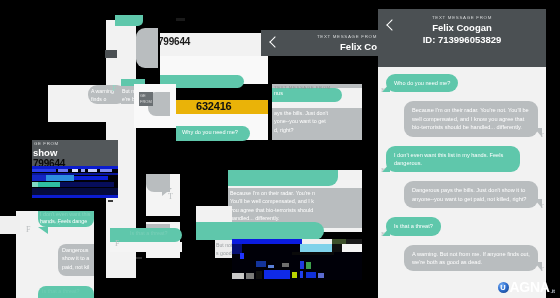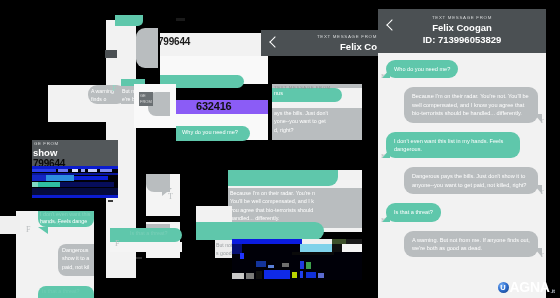--- a/index.html
+++ b/index.html
@@ -19,21 +19,21 @@
   .panel {
     position: absolute;
     background: #f2f2f2;
     overflow: hidden;
   }
   .hdr {
     background: #4b5053;
     color: #ffffff;
     text-align: center;
     position: relative;
-    padding: 5px 0 7px 0;
+    padding: 5px 0 21px 0;
   }
   .hdr-eyebrow {
     font-size: 4.4px;
     letter-spacing: 0.7px;
     color: #d8dadb;
     line-height: 8px;
     text-transform: uppercase;
   }
   .hdr-name {
     font-size: 9.5px;
@@ -196,21 +196,21 @@
 </div>
 
 <div class="glitch hdr" style="left:261px; top:30px; width:120px; height:26px; padding:0; text-align:right;">
   <div class="back-chevron" style="left:10px; top:8px;"></div>
   <div class="hdr-eyebrow" style="padding-right:4px; padding-top:3px; text-align:right;">TEXT MESSAGE FROM</div>
   <div class="hdr-name" style="padding-right:4px; text-align:right;">Felix Co</div>
   <div class="hdr-id" style="padding-right:4px; text-align:right;">ID: 632416</div>
 </div>
 
 <div class="glitch" style="left:176px; top:100px; width:92px; height:40px; background:#f9f9f9;"></div>
-<div class="glitch" style="left:176px; top:100px; width:92px; height:14px; background:#8b5cf6; overflow:hidden;">
+<div class="glitch" style="left:176px; top:100px; width:92px; height:14px; background:#eab308; overflow:hidden;">
   <div style="position:absolute; left:20px; top:0px; font-size:11px; font-weight:bold; color:#111; letter-spacing:-0.2px;">632416</div>
 </div>
 <div class="glitch" style="left:176px; top:126px; width:74px; height:15px; background:#5fc7ab; border-radius:0 8px 8px 0; overflow:hidden;">
   <div style="padding:3px 0 0 6px; font-size:5.6px; color:#fff;">Why do you need me?</div>
 </div>
 
 <div class="glitch" style="left:272px; top:84px; width:90px; height:56px; background:#f2f2f2; overflow:hidden;">
   <div style="position:absolute;left:0;top:0;width:90px;height:4px;background:#b9bdbf;"></div>
   <div style="position:absolute;left:0;top:4px;width:70px;height:14px;background:#5fc7ab;border-radius:0 8px 8px 0;"></div>
   <div style="position:absolute;left:2px;top:1px;font-size:4.4px;color:#8f9396;letter-spacing:0.5px;">TEXT MESSAGE FROM</div>

